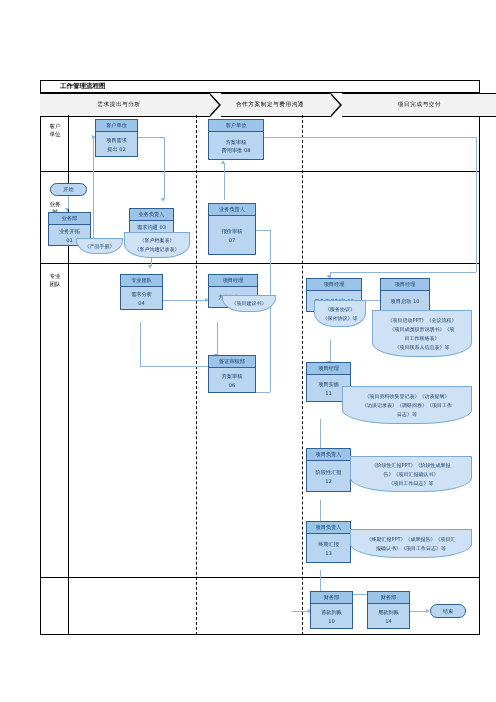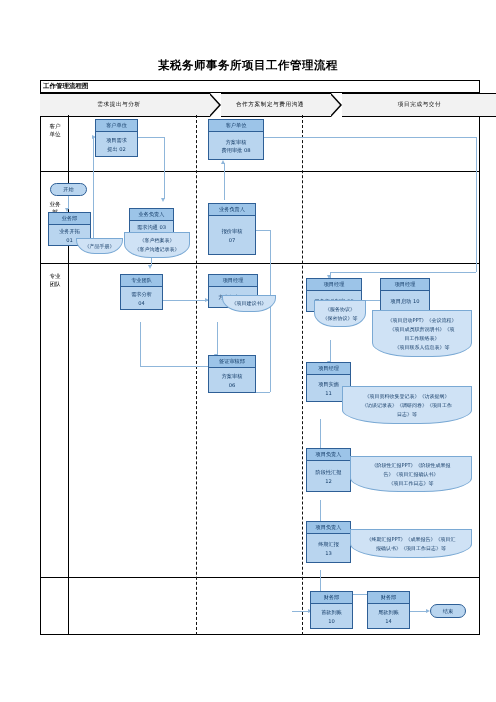--- a/index.html
+++ b/index.html
@@ -8,21 +8,21 @@
 
   
   .doc-title{position:absolute;left:0;top:58px;width:496px;text-align:center;
     font-size:11.5px;font-weight:bold;color:#000;letter-spacing:.5px;
     font-family:"DejaVu Serif","Liberation Serif",serif;}
 
   
   .frame{position:absolute;left:40px;top:80px;width:440px;height:555px;border:1.2px solid #000;box-sizing:border-box;}
   .frame-title{position:absolute;left:40px;top:80px;width:440px;height:13px;
     border-bottom:1.2px solid #000;box-sizing:border-box;font-size:6.5px;font-weight:bold;color:#000;
-    display:flex;align-items:center;padding-left:3px;}
+    display:flex;align-items:center;padding-left:20px;}
 
   
   .phase-band{position:absolute;left:40px;top:93px;width:440px;height:22px;}
   .chev{position:absolute;top:0;height:22px;background:#f2f2f2;border-top:1px solid #000;border-bottom:1px solid #000;
     display:flex;align-items:center;justify-content:center;font-size:5.6px;color:#000;letter-spacing:.6px;}
   .chev .lbl{display:block;transform:translateX(-6px);}
   .chev:after{content:"";position:absolute;right:-11px;top:-1px;width:0;height:0;
     border-top:12px solid transparent;border-bottom:12px solid transparent;border-left:11px solid #000;}
   .chev:before{content:"";position:absolute;right:-9px;top:0;width:0;height:0;z-index:2;
     border-top:11px solid transparent;border-bottom:11px solid transparent;border-left:10px solid #f2f2f2;}
@@ -64,21 +64,20 @@
   .arr.down{border-left:2.6px solid transparent;border-right:2.6px solid transparent;border-top:4px solid #8fb6da;}
   .arr.up{border-left:2.6px solid transparent;border-right:2.6px solid transparent;border-bottom:4px solid #8fb6da;}
   .arr.right{border-top:2.6px solid transparent;border-bottom:2.6px solid transparent;border-left:4px solid #8fb6da;}
   .arr.left{border-top:2.6px solid transparent;border-bottom:2.6px solid transparent;border-right:4px solid #8fb6da;}
 </style>
 </head>
 <body>
 
 <div id="page">
 
-  <div class="doc-title">某税务师事务所项目工作管理流程</div>
 
   <div class="frame"></div>
   <div class="frame-title">
     <span>工作管理流程图</span>
   </div>
 
   <div class="phase-band">
     <div class="chev c1">
       <span class="lbl">需求提出与分析</span>
     </div>

